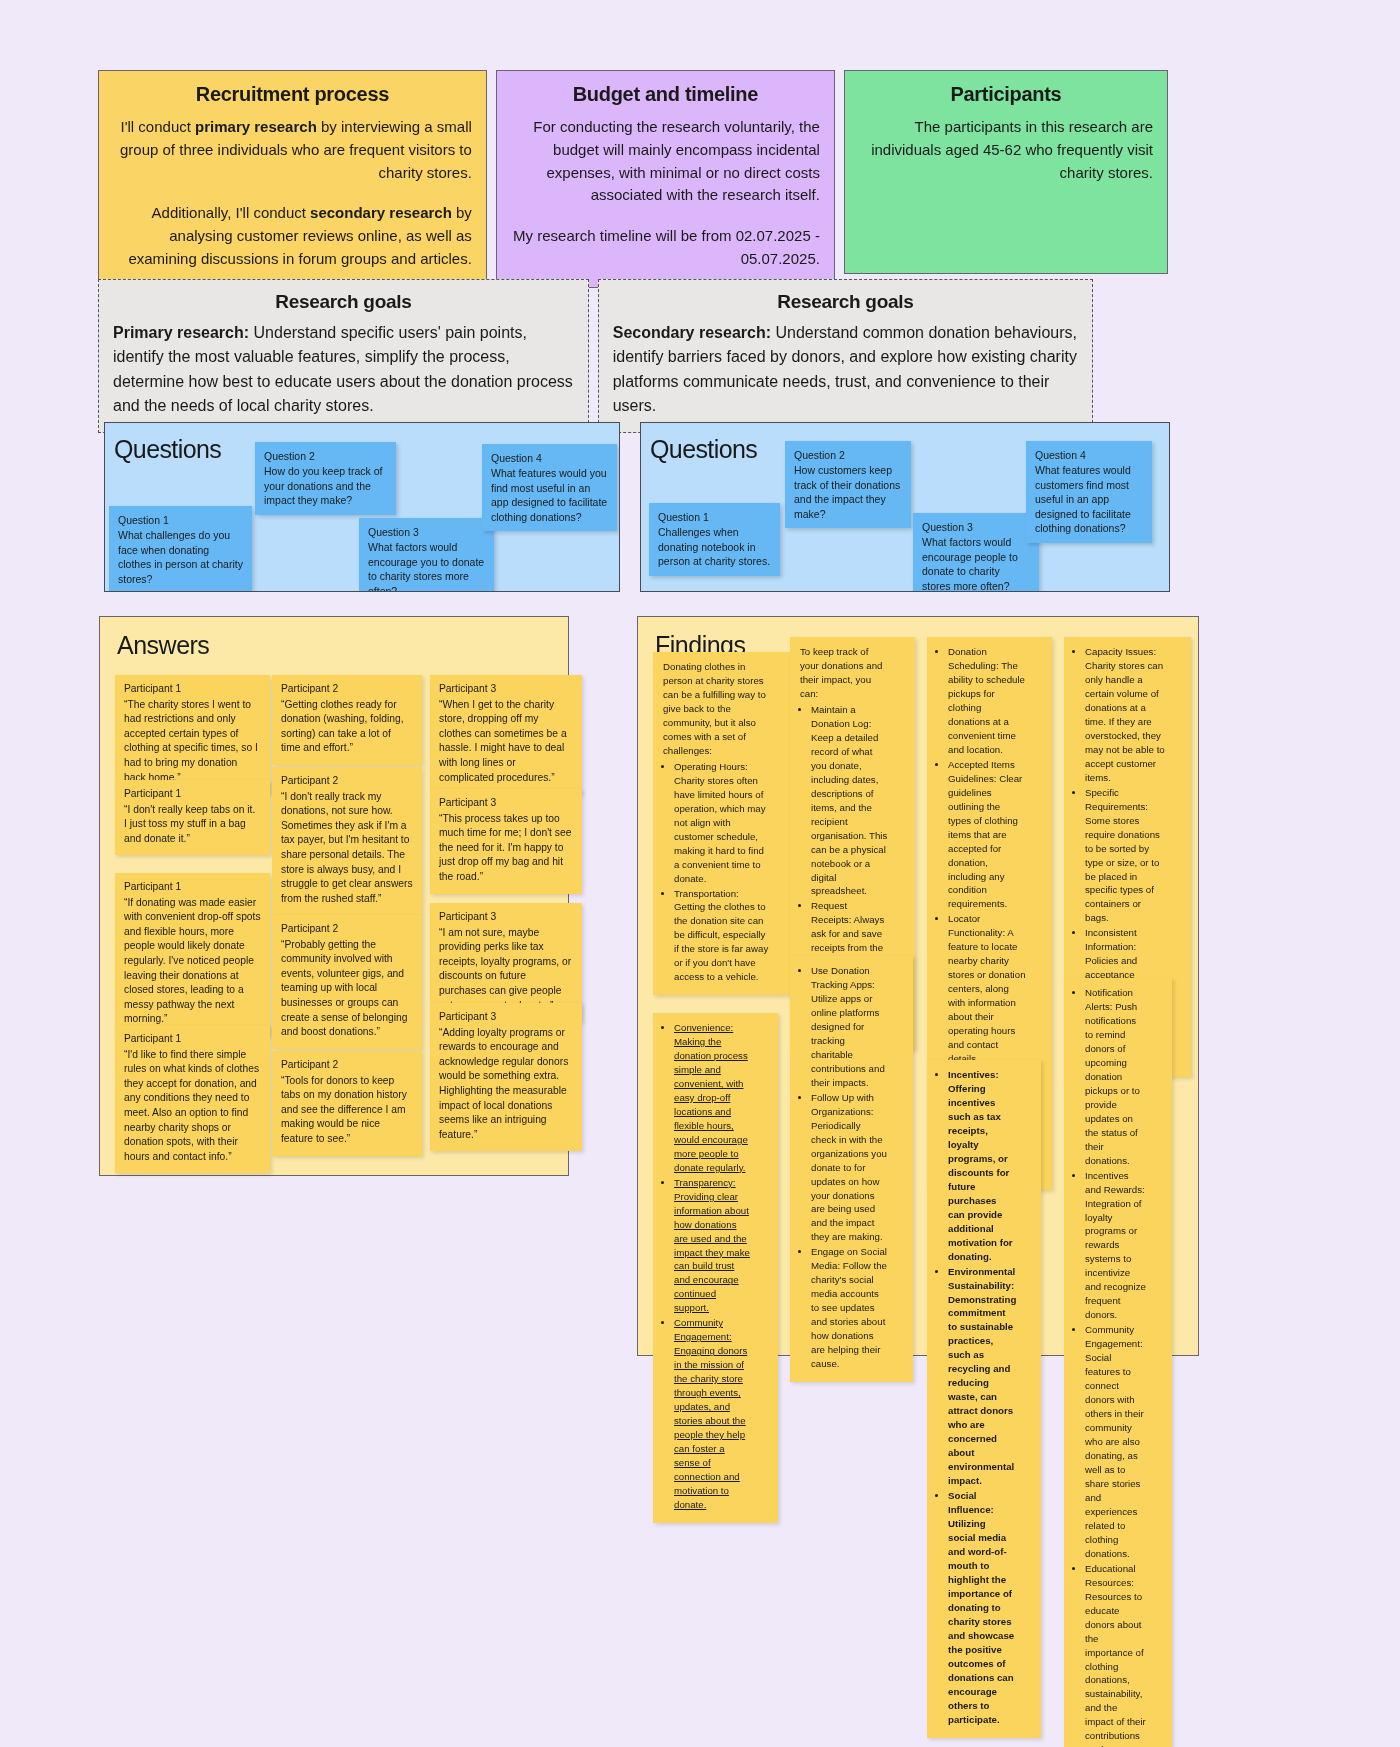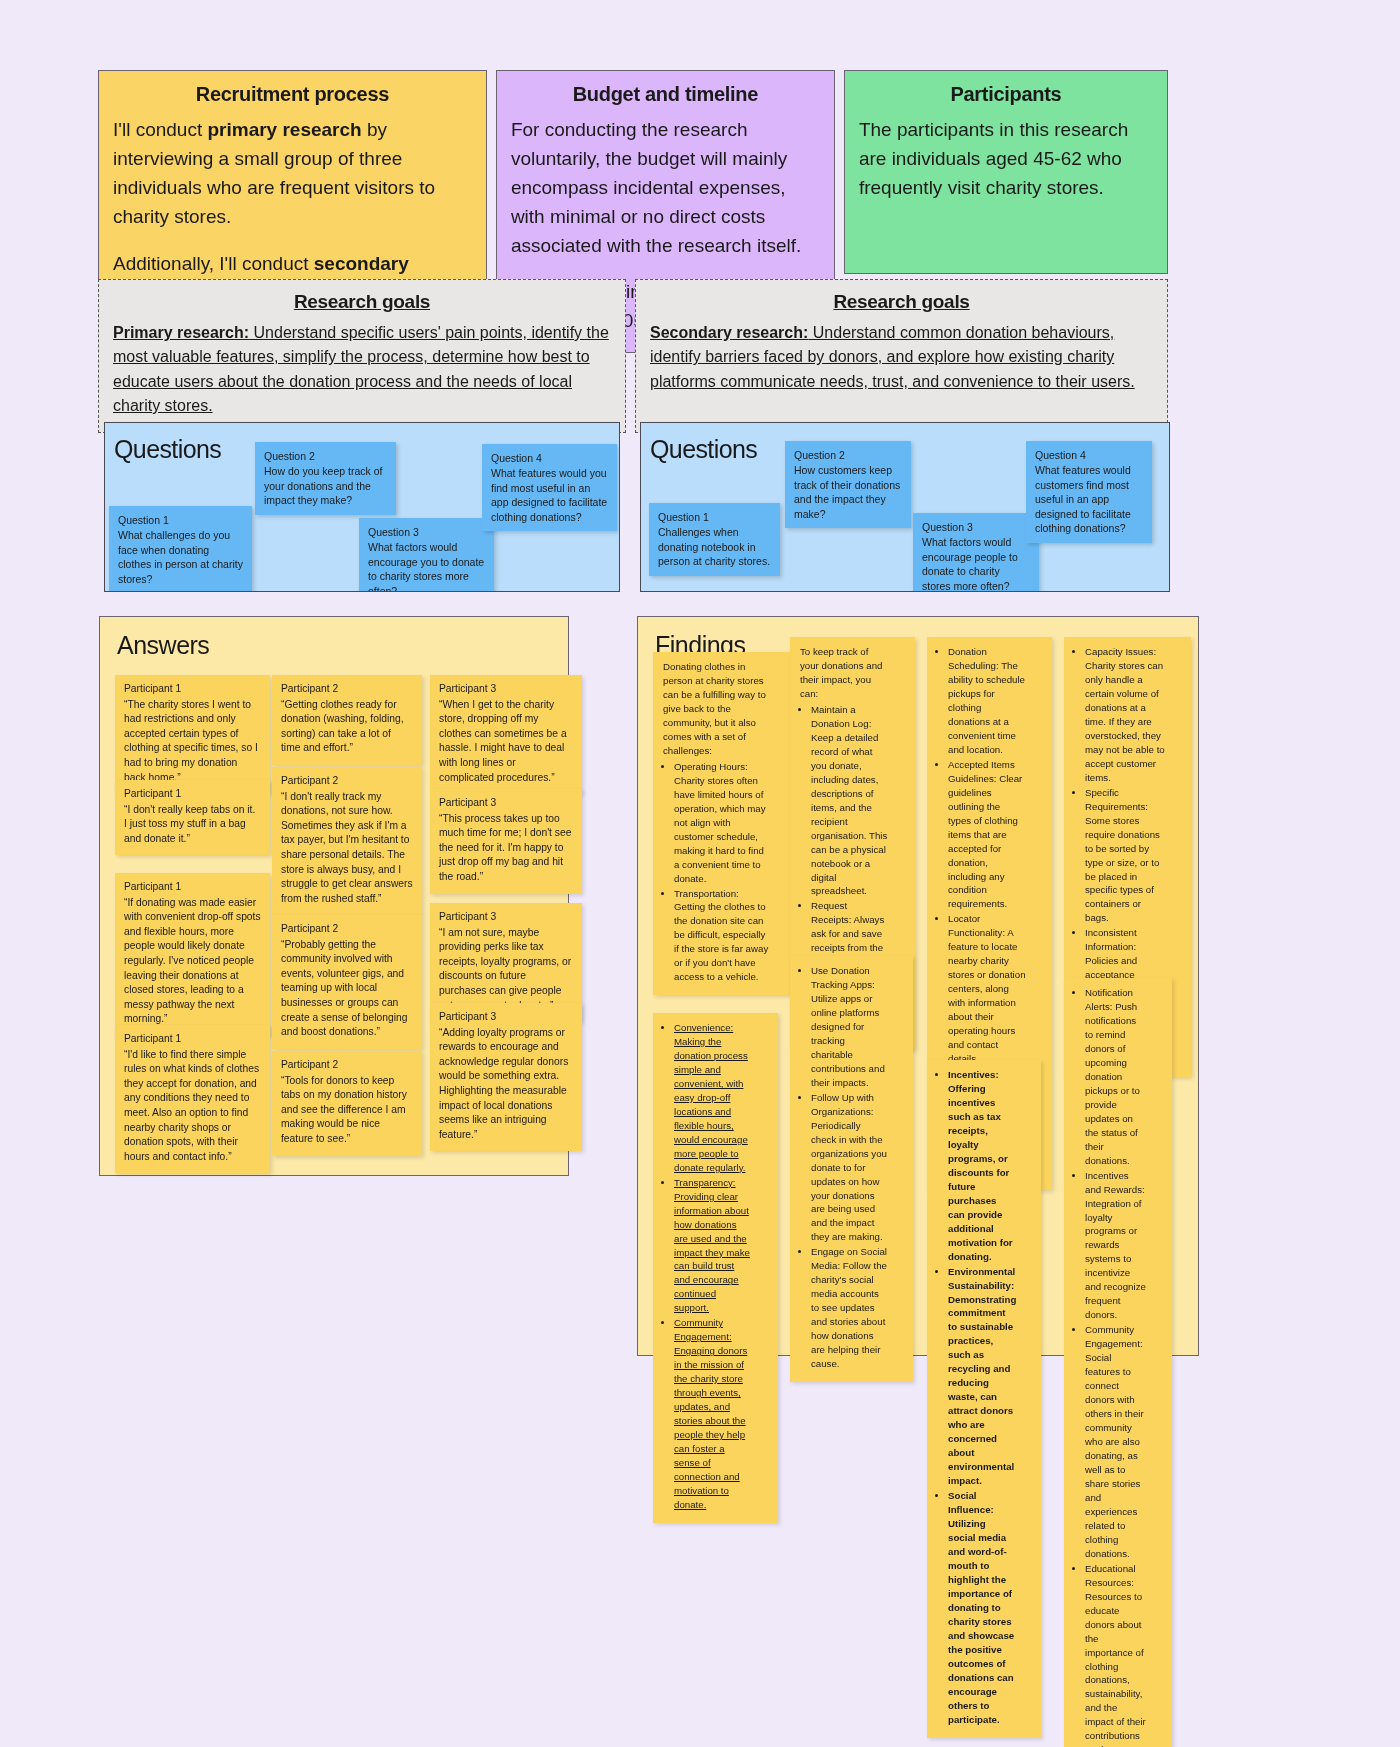--- a/index.html
+++ b/index.html
@@ -29,35 +29,35 @@
   .topcard.budget     { width: 340px; background: #dcb6fa; min-height: 204px; }
   .topcard.participants { width: 325px; background: #7fe3a0; min-height: 204px; }
   .topcard h2 {
     text-align: center;
     font-size: 20px;
     font-weight: bold;
     margin-bottom: 10px;
     letter-spacing: -0.3px;
   }
   .topcard p {
-    font-size: 19px;
+    font-size: 15px;
     line-height: 1.52;
+    text-align: right;
   }
   .topcard p + p { margin-top: 18px; }
   .topcard b { font-weight: bold; }
 
   
   .goals-row {
     position: absolute;
     left: 98px; top: 279px;
-    width: 1070px;
+    width: 995px;
     display: flex;
     gap: 9px;
     align-items: stretch;
-    text-decoration: underline;
   }
   .goalcard {
     border: 1.6px dashed #555;
     background: #e9e7e5;
     padding: 11px 14px 14px 14px;
     min-height: 121px;
   }
   .goalcard.primary { width: 532px; }
   .goalcard.secondary { width: 537px; }
   .goalcard h2 {

